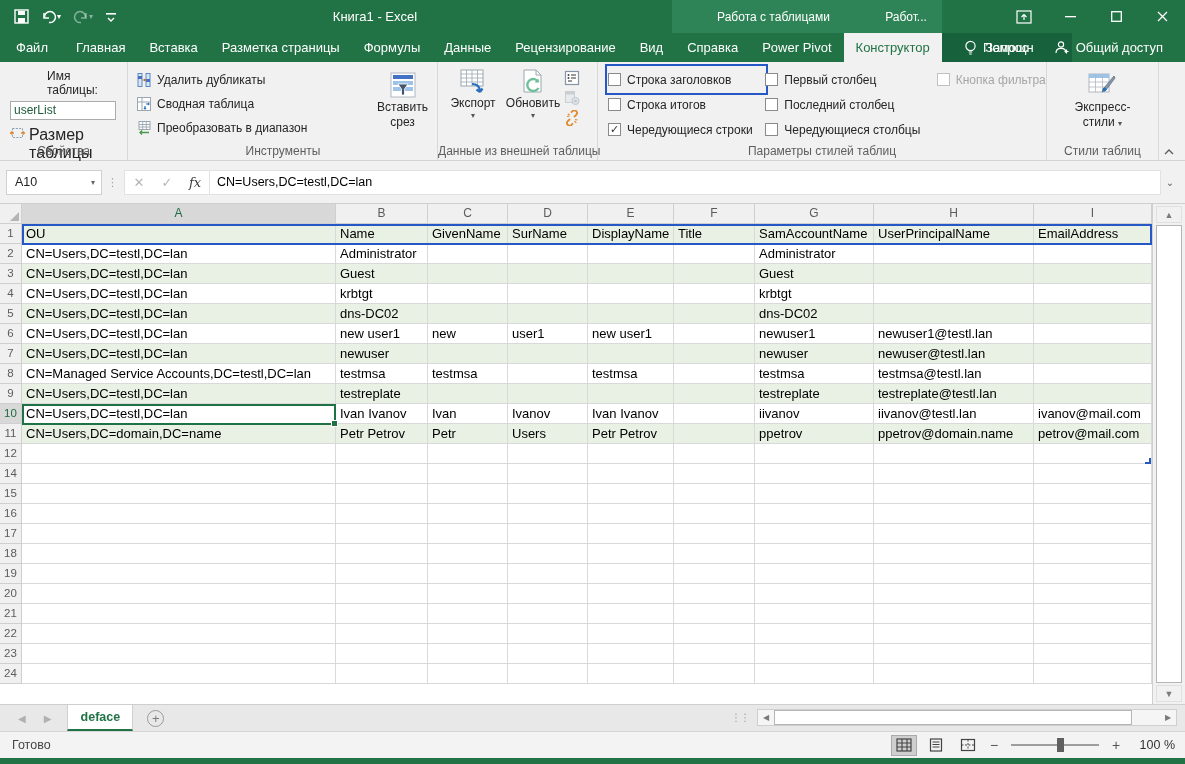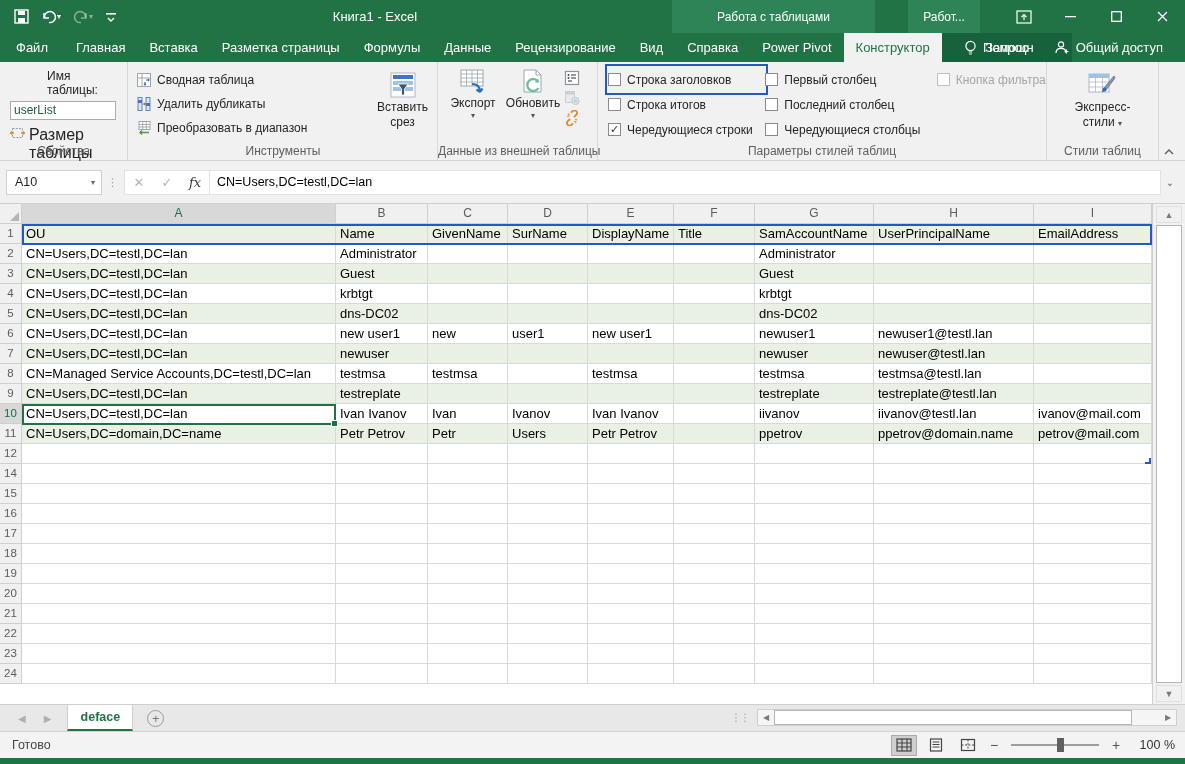--- a/index.html
+++ b/index.html
@@ -6,21 +6,21 @@
   html,body { width:1185px; height:764px; overflow:hidden; font-family:"Liberation Sans", sans-serif; background:#fff; }
   .app { position:relative; width:1185px; height:764px; background:#fff; }
 
   
   .titlebar { position:relative; height:33px; background:#217346; display:flex; align-items:center; color:#fff; }
   .qat { display:flex; align-items:center; gap:4px; padding-left:10px; }
   .qat-btn { display:flex; align-items:center; justify-content:center; height:26px; padding:0 4px; }
   .title-text { position:absolute; left:260px; width:230px; text-align:center; font-size:13px; color:#fff; white-space:nowrap; }
   .ctx-tab { position:absolute; top:0; height:33px; display:flex; align-items:center; justify-content:center; font-size:12px; color:#fff; }
   .ctx-table { left:672px; width:203px; background:#2e8456; }
-  .ctx-query { left:908px; width:72px; background:#2e8456; }
+  .ctx-query { left:870px; width:72px; background:#2e8456; }
   .win-controls { position:absolute; right:0; top:0; height:33px; display:flex; }
   .win-btn { width:46px; height:33px; display:flex; align-items:center; justify-content:center; }
 
   
   .tabrow { position:relative; height:29px; background:#217346; display:flex; align-items:stretch; color:#fff; font-size:13px; }
   .rtab { display:flex; align-items:center; padding:0 12px; white-space:nowrap; }
   .rtab.file { padding:0 16px; }
   .rtab.active { background:#f1f1f1; color:#217346; }
   .rtab.query { background:#17613c; width:130px; justify-content:center; }
   .tab-right { position:absolute; right:0; top:0; height:29px; display:flex; align-items:center; gap:4px; padding-right:14px; font-size:13px; }
@@ -246,39 +246,39 @@
           </span>
         <span>Размер таблицы</span>
       </div>
       <div class="rgroup-label">Свойства</div>
     </div>
 
     <div class="rgroup g-tools" style="border-right:none; display:flex; flex-direction:column;">
       <div class="tool-item">
         <span>
             <svg width="16" height="16" viewBox="0 0 16 16">
-              <rect x="1.5" y="1.5" width="13" height="13" fill="#fff" stroke="#9aa7b0" stroke-width="1"></rect>
-              <path d="M6 1.5 L6 14.5 M1.5 6 L14.5 6" stroke="#9aa7b0" stroke-width="1"></path>
-              <path d="M10 8 L13 8 M12 7 L13 8 L12 9" fill="none" stroke="#2a6fbf" stroke-width="1.2"></path>
-              <path d="M9 10 L9 13 M8 12 L9 13 L10 12" fill="none" stroke="#2a6fbf" stroke-width="1.2"></path>
-            </svg>
-          </span>
-        <span>Сводная таблица</span>
-      </div>
-      <div class="tool-item">
-        <span>
-            <svg width="16" height="16" viewBox="0 0 16 16">
               <rect x="2" y="1.5" width="4" height="13" fill="#dce6f2" stroke="#5b87c5" stroke-width="1"></rect>
               <rect x="10" y="1.5" width="4" height="13" fill="#dce6f2" stroke="#5b87c5" stroke-width="1"></rect>
               <rect x="2" y="4" width="4" height="3" fill="#4472c4"></rect>
               <rect x="10" y="7" width="4" height="3" fill="#4472c4"></rect>
               <path d="M6.8 8 L9.2 8 M8.4 7 L9.2 8 L8.4 9" fill="none" stroke="#c55a11" stroke-width="1.1"></path>
             </svg>
           </span>
         <span>Удалить дубликаты</span>
+      </div>
+      <div class="tool-item">
+        <span>
+            <svg width="16" height="16" viewBox="0 0 16 16">
+              <rect x="1.5" y="1.5" width="13" height="13" fill="#fff" stroke="#9aa7b0" stroke-width="1"></rect>
+              <path d="M6 1.5 L6 14.5 M1.5 6 L14.5 6" stroke="#9aa7b0" stroke-width="1"></path>
+              <path d="M10 8 L13 8 M12 7 L13 8 L12 9" fill="none" stroke="#2a6fbf" stroke-width="1.2"></path>
+              <path d="M9 10 L9 13 M8 12 L9 13 L10 12" fill="none" stroke="#2a6fbf" stroke-width="1.2"></path>
+            </svg>
+          </span>
+        <span>Сводная таблица</span>
       </div>
       <div class="tool-item">
         <span>
             <svg width="16" height="16" viewBox="0 0 16 16">
               <rect x="3" y="1.5" width="11" height="8" fill="#fff" stroke="#9aa7b0" stroke-width="1"></rect>
               <path d="M3 4.5 L14 4.5 M3 7 L14 7 M6.7 1.5 L6.7 9.5 M10.3 1.5 L10.3 9.5" stroke="#9aa7b0" stroke-width="0.9"></path>
               <path d="M13 12.5 L4 12.5 M6 10.5 L4 12.5 L6 14.5" fill="none" stroke="#4e9a4e" stroke-width="1.4"></path>
             </svg>
           </span>
         <span>Преобразовать в диапазон</span>

